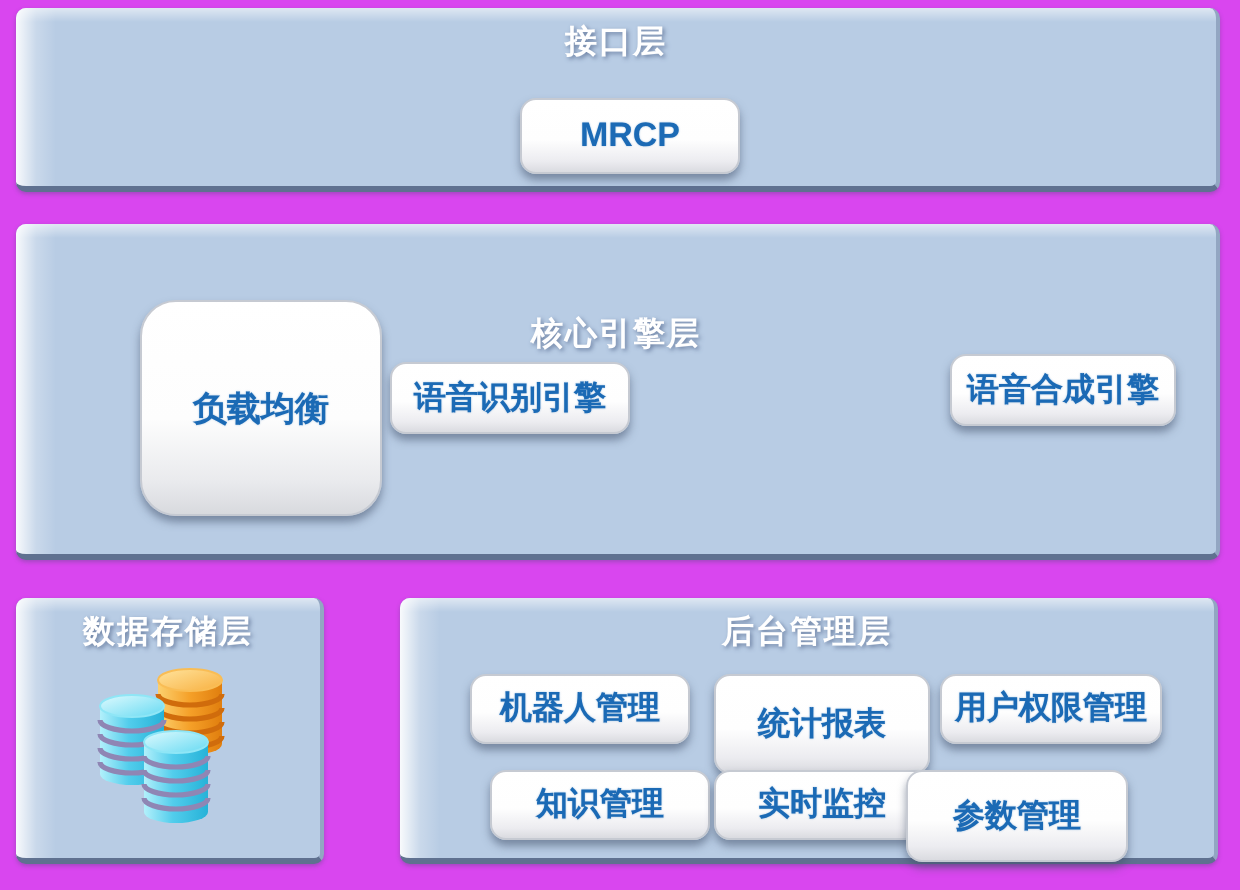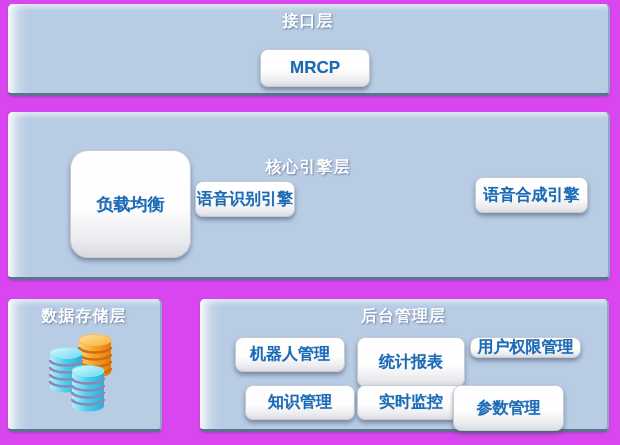--- a/index.html
+++ b/index.html
@@ -72,21 +72,21 @@
 
   <div class="panel" style="left:8px; top:4px; width:602px; height:92px;">
     <div class="panel-title" style="top:7px;">接口层</div>
   </div>
   <div class="btn" style="left:260px; top:49px; width:110px; height:38px; font-size:17px;">MRCP</div>
 
   <div class="panel" style="left:8px; top:112px; width:602px; height:168px;">
     <div class="panel-title" style="top:8px;margin-top:37px;">核心引擎层</div>
   </div>
   <div class="btn btn-big" style="left:22px; top:150px; width:121px; height:108px;">负载均衡</div>
-  <div class="btn" style="left:195px; top:181px; width:100px; height:36px;">语音识别引擎</div>
+  <div class="btn" style="left:195px; top:181px; width:120px; height:36px;">语音识别引擎</div>
   <div class="btn" style="left:475px; top:177px; width:113px; height:36px;">语音合成引擎</div>
 
   <div class="panel" style="left:8px; top:299px; width:154px; height:133px;">
     <div class="panel-title" style="top:7px;">数据存储层</div>
   </div>
 
   <svg class="db-icon" style="left:46px; top:330px;" width="74" height="88" viewBox="0 0 74 88">
     <defs>
       <linearGradient id="cylCyan" x1="0" y1="0" x2="1" y2="0">
         <stop offset="0" stop-color="#b2f0fb"></stop>
@@ -125,18 +125,18 @@
       <path d="M26 48 a16 5.5 0 0 0 32 0 M26 55 a16 5.5 0 0 0 32 0 M26 62 a16 5.5 0 0 0 32 0 M26 69 a16 5.5 0 0 0 32 0" stroke="#8f86b4" stroke-width="2.6" fill="none"></path>
       <ellipse cx="42" cy="41" rx="16" ry="5.5" fill="url(#cylCyanTop)" stroke="#8fe6f6" stroke-width="1"></ellipse>
     </g>
   </svg>
 
   <div class="panel" style="left:200px; top:299px; width:409px; height:133px;">
     <div class="panel-title" style="top:7px;">后台管理层</div>
   </div>
   <div class="btn" style="left:235px; top:337px; width:110px; height:35px;">机器人管理</div>
   <div class="btn" style="left:357px; top:337px; width:108px; height:50px;">统计报表</div>
-  <div class="btn" style="left:470px; top:337px; width:111px; height:21px;">用户权限管理</div>
+  <div class="btn" style="left:470px; top:337px; width:111px; height:35px;">用户权限管理</div>
   <div class="btn" style="left:235px; top:385px; width:110px; height:35px;margin-left:10px;">知识管理</div>
   <div class="btn" style="left:357px; top:385px; width:108px; height:35px;">实时监控</div>
   <div class="btn" style="left:453px; top:385px; width:111px; height:46px;">参数管理</div>
 
 </div>
 
 </body></html>

